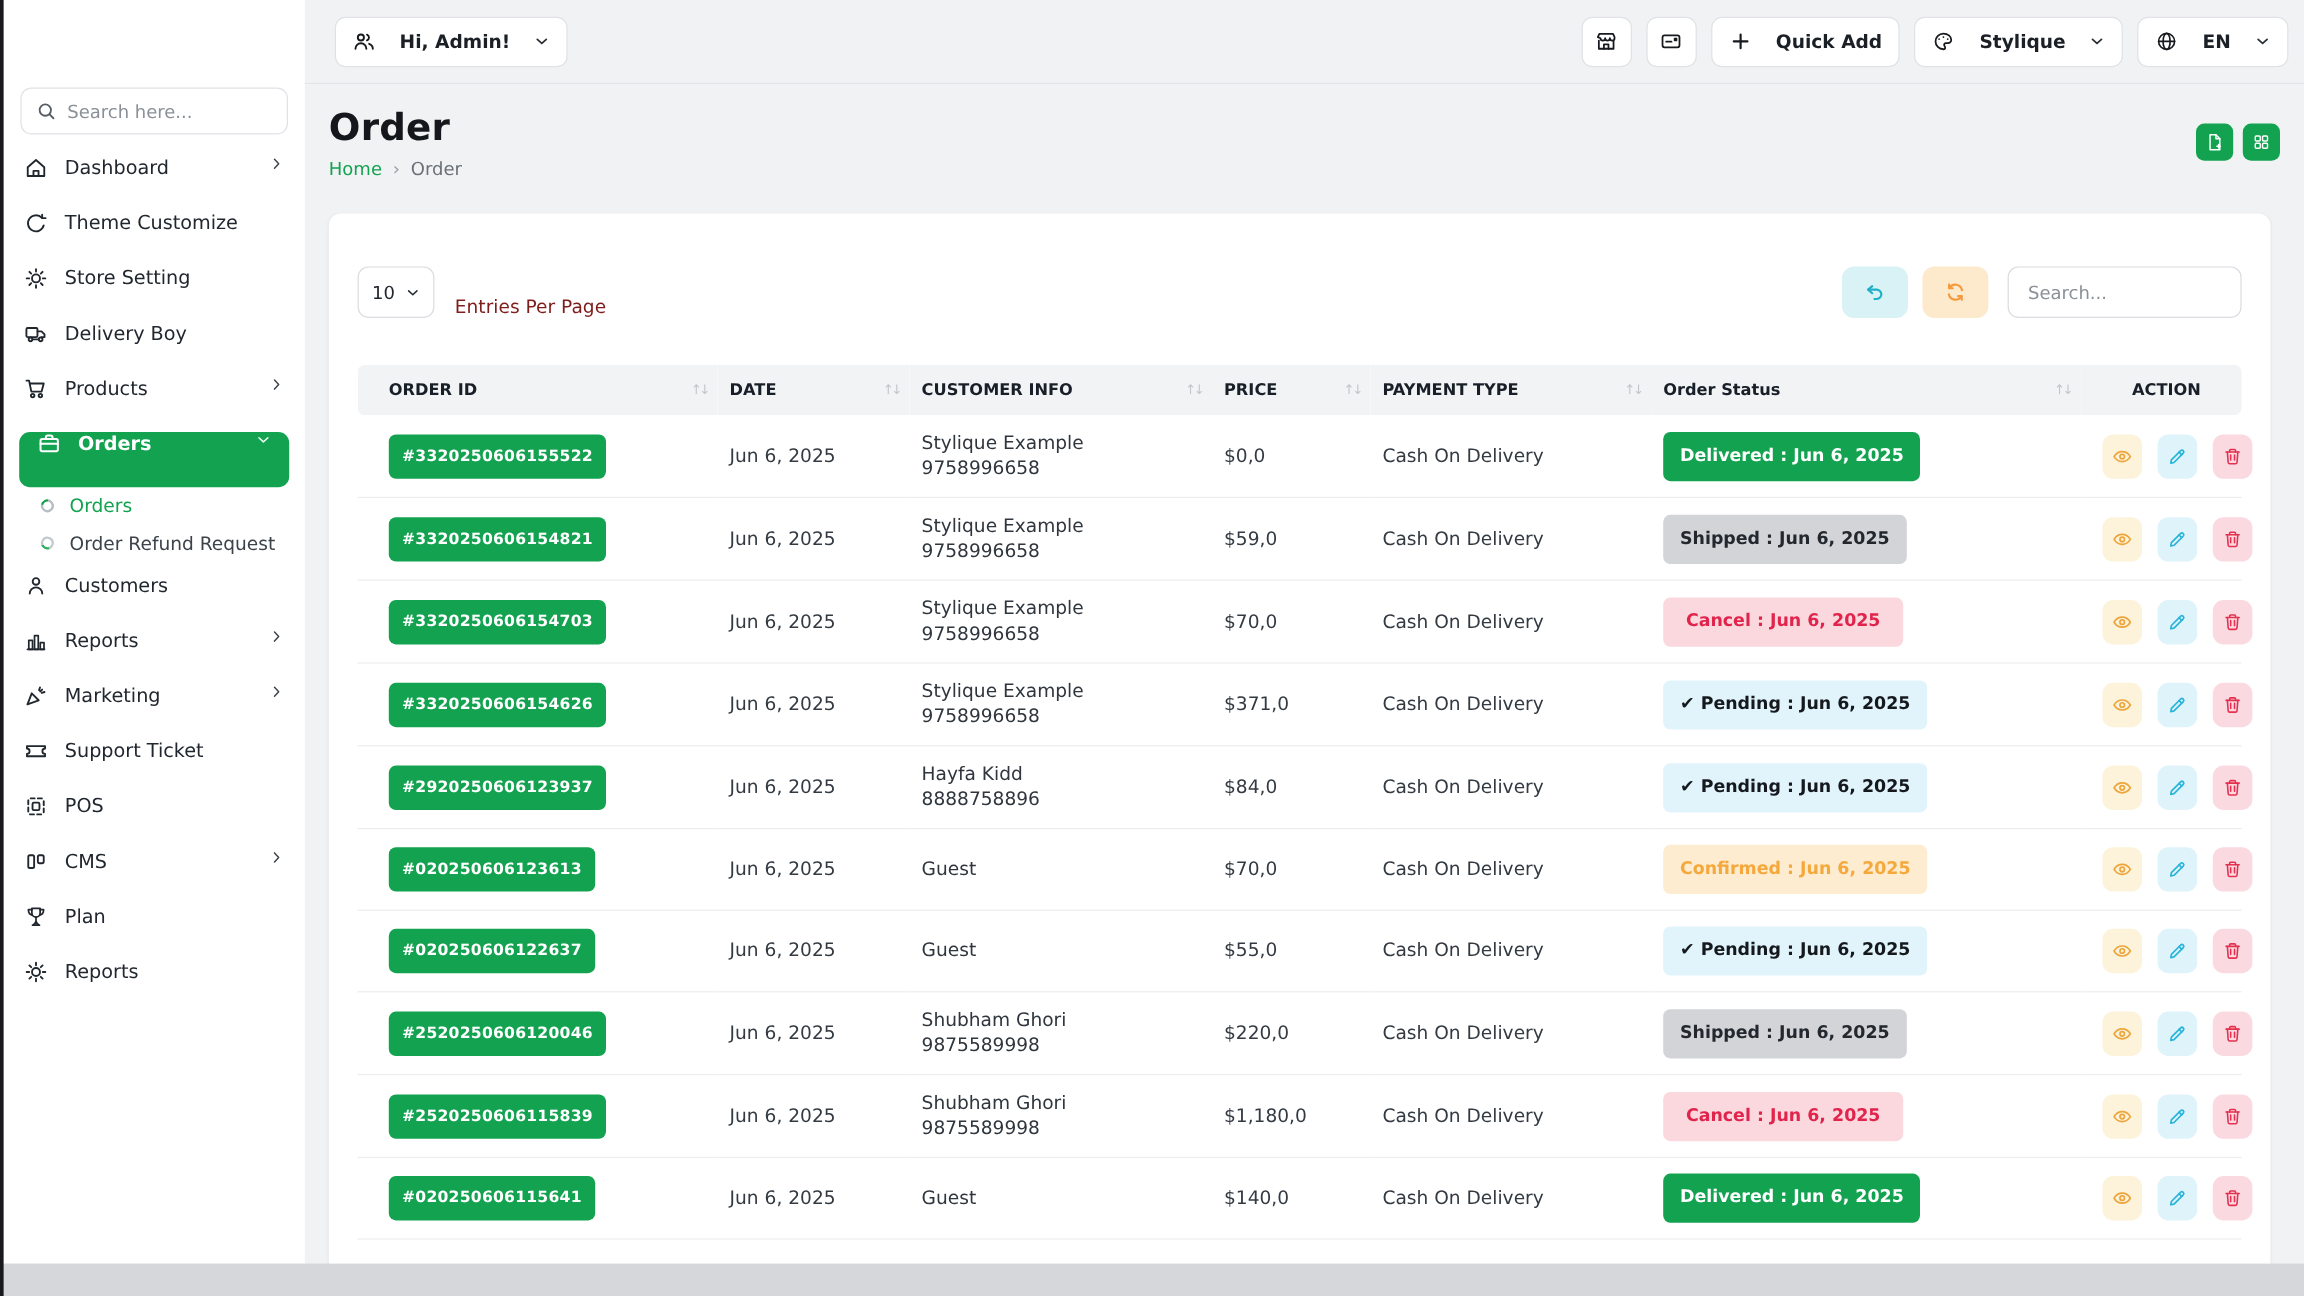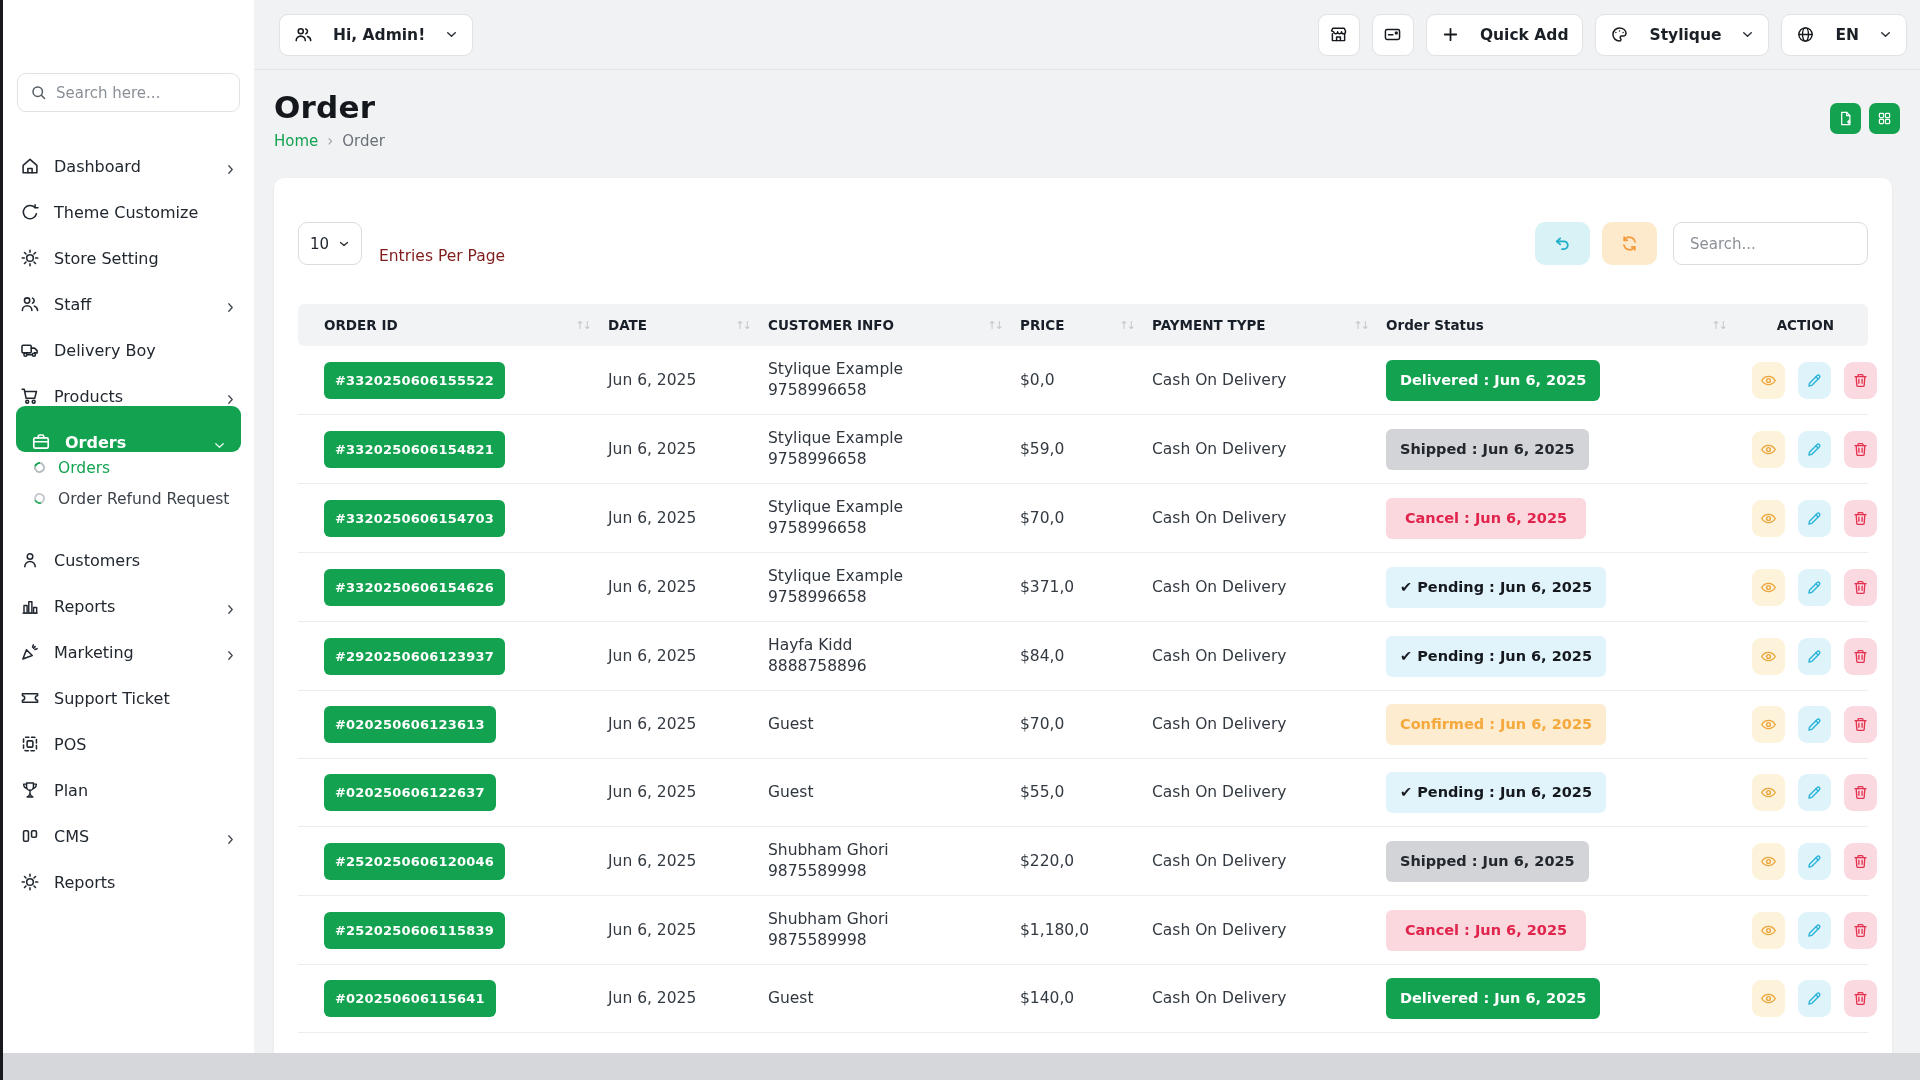--- a/index.html
+++ b/index.html
@@ -17,21 +17,21 @@
   .side-search {
     margin: 73px 14px 18px 14px; height: 39px; background: #fff;
     border: 1px solid #dfe2e6; border-radius: 9px; display: flex; align-items: center;
     gap: 9px; padding: 0 12px; color: #6a7077;
   }
   .side-search .sicon { width: 17px; height: 17px; color: #565c63; flex-shrink: 0; }
   .side-search input { border: none; outline: none; width: 100%; font-size: 15px; font-family: inherit; color: #3c434b; background: transparent; }
   .side-search input::placeholder { color: #8a9097; }
   .menu { display: flex; flex-direction: column; }
   .side-item {
-    height: 46px; display: flex; align-items: flex-end; gap: 14px; padding: 0 17px;
+    height: 46px; display: flex; align-items: flex-start; gap: 14px; padding: 0 17px;
     font-size: 16px; color: #21272f; cursor: pointer; background: transparent; border: none;
     font-family: inherit; text-align: left;
   }
   .s-icon { width: 20px; height: 20px; flex-shrink: 0; display: inline-flex; }
   .s-chev { margin-left: auto; width: 13px; height: 13px; color: #3c434b; display: inline-flex; }
   .side-item.active {
     background: #13a350; color: #fff; border-radius: 9px; margin: 0 13px; padding: 0 15px;
     font-weight: 700;
   }
   .side-item.active .s-chev { color: #eafff2; }
@@ -180,35 +180,20 @@
     <span class="s-icon">
             <svg viewBox="0 0 18 18" fill="none" stroke="currentColor" stroke-width="1.4" stroke-linecap="round" stroke-linejoin="round" width="100%" height="100%">
               <circle cx="9" cy="9" r="3"></circle>
               <path d="M9 2v1.9M9 14.1V16M2 9h1.9M14.1 9H16M4.05 4.05l1.35 1.35M12.6 12.6l1.35 1.35M13.95 4.05 12.6 5.4M5.4 12.6l-1.35 1.35"></path>
             </svg>
           </span>
     <span class="s-label">Store Setting</span>
 
   </button>
 
-  <button class="side-item">
-    <span class="s-icon">
-            <svg viewBox="0 0 18 18" fill="none" stroke="currentColor" stroke-width="1.4" stroke-linecap="round" stroke-linejoin="round" width="100%" height="100%">
-              <circle cx="6.4" cy="5.9" r="2.4"></circle>
-              <path d="M2.1 14.8c0-2.4 1.9-4.3 4.3-4.3s4.3 1.9 4.3 4.3"></path>
-              <path d="M11.2 3.7a2.4 2.4 0 0 1 0 4.5M12.9 10.9c1.7.6 2.9 2.1 2.9 3.9"></path>
-            </svg>
-          </span>
-    <span class="s-label">Staff</span>
-    <span class="s-chev">
-            <svg viewBox="0 0 18 18" fill="none" stroke="currentColor" stroke-width="1.7" stroke-linecap="round" stroke-linejoin="round" width="100%" height="100%">
-              <path d="M6.6 3.8 11.4 9l-4.8 5.2"></path>
-            </svg>
-          </span>
-  </button>
 
   <button class="side-item">
     <span class="s-icon">
             <svg viewBox="0 0 18 18" fill="none" stroke="currentColor" stroke-width="1.4" stroke-linecap="round" stroke-linejoin="round" width="100%" height="100%">
               <rect x="1.8" y="4.8" width="8.3" height="6.8" rx="1"></rect>
               <path d="M10.1 7.3h3l2.3 2.3v2h-2.3"></path>
               <circle cx="4.9" cy="13.3" r="1.4"></circle>
               <circle cx="12.5" cy="13.3" r="1.4"></circle>
               <path d="M6.3 13.3h4.7"></path>
             </svg>
@@ -318,43 +303,43 @@
               <rect x="3.2" y="3" width="11.6" height="12" rx="1.8" stroke-dasharray="3 2.4"></rect>
               <rect x="6.4" y="6.2" width="5.2" height="5.6" rx="1"></rect>
             </svg>
           </span>
     <span class="s-label">POS</span>
 
   </button>
 
   <button class="side-item">
     <span class="s-icon">
+            <svg viewBox="0 0 18 18" fill="none" stroke="currentColor" stroke-width="1.4" stroke-linecap="round" stroke-linejoin="round" width="100%" height="100%">
+              <rect x="3.2" y="4.2" width="4.4" height="9.6" rx="1.2"></rect>
+              <rect x="10.4" y="4.2" width="4.4" height="6" rx="1.2"></rect>
+            </svg>
+          </span>
+    <span class="s-label">CMS</span>
+    <span class="s-chev">
+            <svg viewBox="0 0 18 18" fill="none" stroke="currentColor" stroke-width="1.7" stroke-linecap="round" stroke-linejoin="round" width="100%" height="100%">
+              <path d="M6.6 3.8 11.4 9l-4.8 5.2"></path>
+            </svg>
+          </span>
+  </button>
+
+  <button class="side-item">
+    <span class="s-icon">
             <svg viewBox="0 0 18 18" fill="none" stroke="currentColor" stroke-width="1.3" stroke-linecap="round" stroke-linejoin="round" width="100%" height="100%">
               <path d="M5.9 2.7h6.2v3.5a3.1 3.1 0 0 1-6.2 0z"></path>
               <path d="M5.9 3.7H3.3c0 2.3 1.2 3.7 2.9 4M12.1 3.7h2.6c0 2.3-1.2 3.7-2.9 4"></path>
               <path d="M9 9.3v3M6.4 15.3h5.2M9 12.3c-.4 1.5-1.3 2.4-2.6 3M9 12.3c.4 1.5 1.3 2.4 2.6 3"></path>
             </svg>
           </span>
     <span class="s-label">Plan</span>
 
-  </button>
-
-  <button class="side-item">
-    <span class="s-icon">
-            <svg viewBox="0 0 18 18" fill="none" stroke="currentColor" stroke-width="1.4" stroke-linecap="round" stroke-linejoin="round" width="100%" height="100%">
-              <rect x="3.2" y="4.2" width="4.4" height="9.6" rx="1.2"></rect>
-              <rect x="10.4" y="4.2" width="4.4" height="6" rx="1.2"></rect>
-            </svg>
-          </span>
-    <span class="s-label">CMS</span>
-    <span class="s-chev">
-            <svg viewBox="0 0 18 18" fill="none" stroke="currentColor" stroke-width="1.7" stroke-linecap="round" stroke-linejoin="round" width="100%" height="100%">
-              <path d="M6.6 3.8 11.4 9l-4.8 5.2"></path>
-            </svg>
-          </span>
   </button>
 
   <button class="side-item">
     <span class="s-icon">
             <svg viewBox="0 0 18 18" fill="none" stroke="currentColor" stroke-width="1.4" stroke-linecap="round" stroke-linejoin="round" width="100%" height="100%">
               <circle cx="9" cy="9" r="3"></circle>
               <path d="M9 2v1.9M9 14.1V16M2 9h1.9M14.1 9H16M4.05 4.05l1.35 1.35M12.6 12.6l1.35 1.35M13.95 4.05 12.6 5.4M5.4 12.6l-1.35 1.35"></path>
             </svg>
           </span>
     <span class="s-label">Reports</span>

